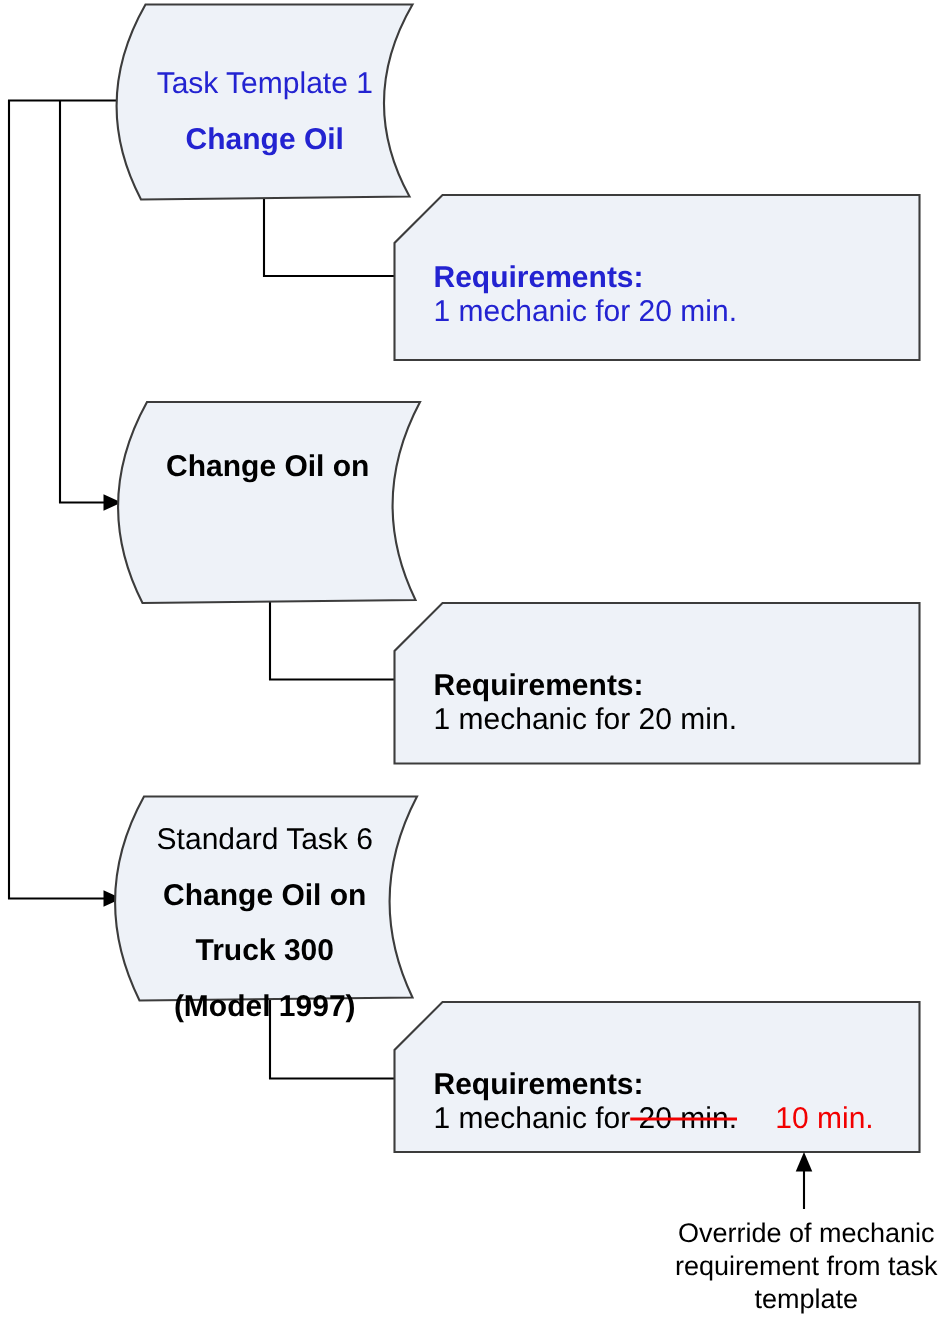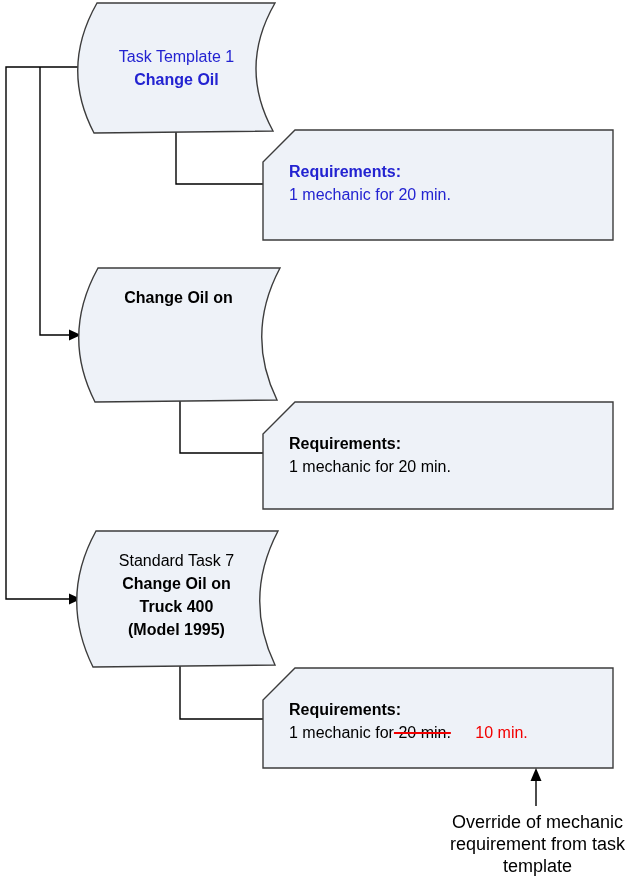--- a/index.html
+++ b/index.html
@@ -21,26 +21,26 @@
     font-family: "Liberation Sans", sans-serif;
     overflow: hidden;
   }
   #diagram-svg { position: absolute; left: 0; top: 0; }
   .task-shape { fill: var(--shape_fill); stroke: var(--shape_border); stroke-width: 1.4; }
   .note-shape { fill: var(--shape_fill); stroke: var(--shape_border); stroke-width: 1.4; }
   .connector { fill: none; stroke: var(--connector); stroke-width: 1.4; }
   .arrowhead { fill: var(--connector); stroke: none; }
   .txt {
     position: absolute;
-    font-size: 16px;
+    font-size: 20px;
     line-height: 23px;
     color: var(--task_black);
   }
   .center { text-align: center; }
-  .bold { font-weight: bold; }
+  .bold { font-weight: bold; margin-top: 14px; }
   .blue { color: var(--template_blue); }
   .red { color: var(--override_red); margin-left: 20px; }
   .struck {
     text-decoration: line-through;
     text-decoration-color: var(--override_red);
     text-decoration-thickness: 2px;
     margin-top: 41px;
   }
   .annotation {
     font-size: 18px;
@@ -91,24 +91,24 @@
   <div class="txt center" style="left:80px; top:286px; width:197px;">
     <div class="bold">Change Oil on</div>
   </div>
 
   <div class="txt" style="left:289px; top:432px; width:310px;">
     <div class="bold">Requirements:</div>
     <div>1 mechanic for 20 min.</div>
   </div>
 
   <div class="txt center" style="left:78px; top:549px; width:197px;">
-    <div>Standard Task 7</div>
+    <div>Standard Task 6</div>
     <div class="bold">Change Oil on</div>
-    <div class="bold">Truck 400</div>
-    <div class="bold">(Model 1995)</div>
+    <div class="bold">Truck 300</div>
+    <div class="bold">(Model 1997)</div>
   </div>
 
   <div class="txt" style="left:289px; top:698px; width:320px;">
     <div class="bold">Requirements:</div>
     <div><span>1 mechanic for</span><span class="struck"> 20 min.</span><span class="red"> 10 min.</span></div>
   </div>
 
   <div class="txt annotation" style="left:425px; top:811px; width:225px;">
     <div>Override of mechanic</div>
     <div>requirement from task</div>

